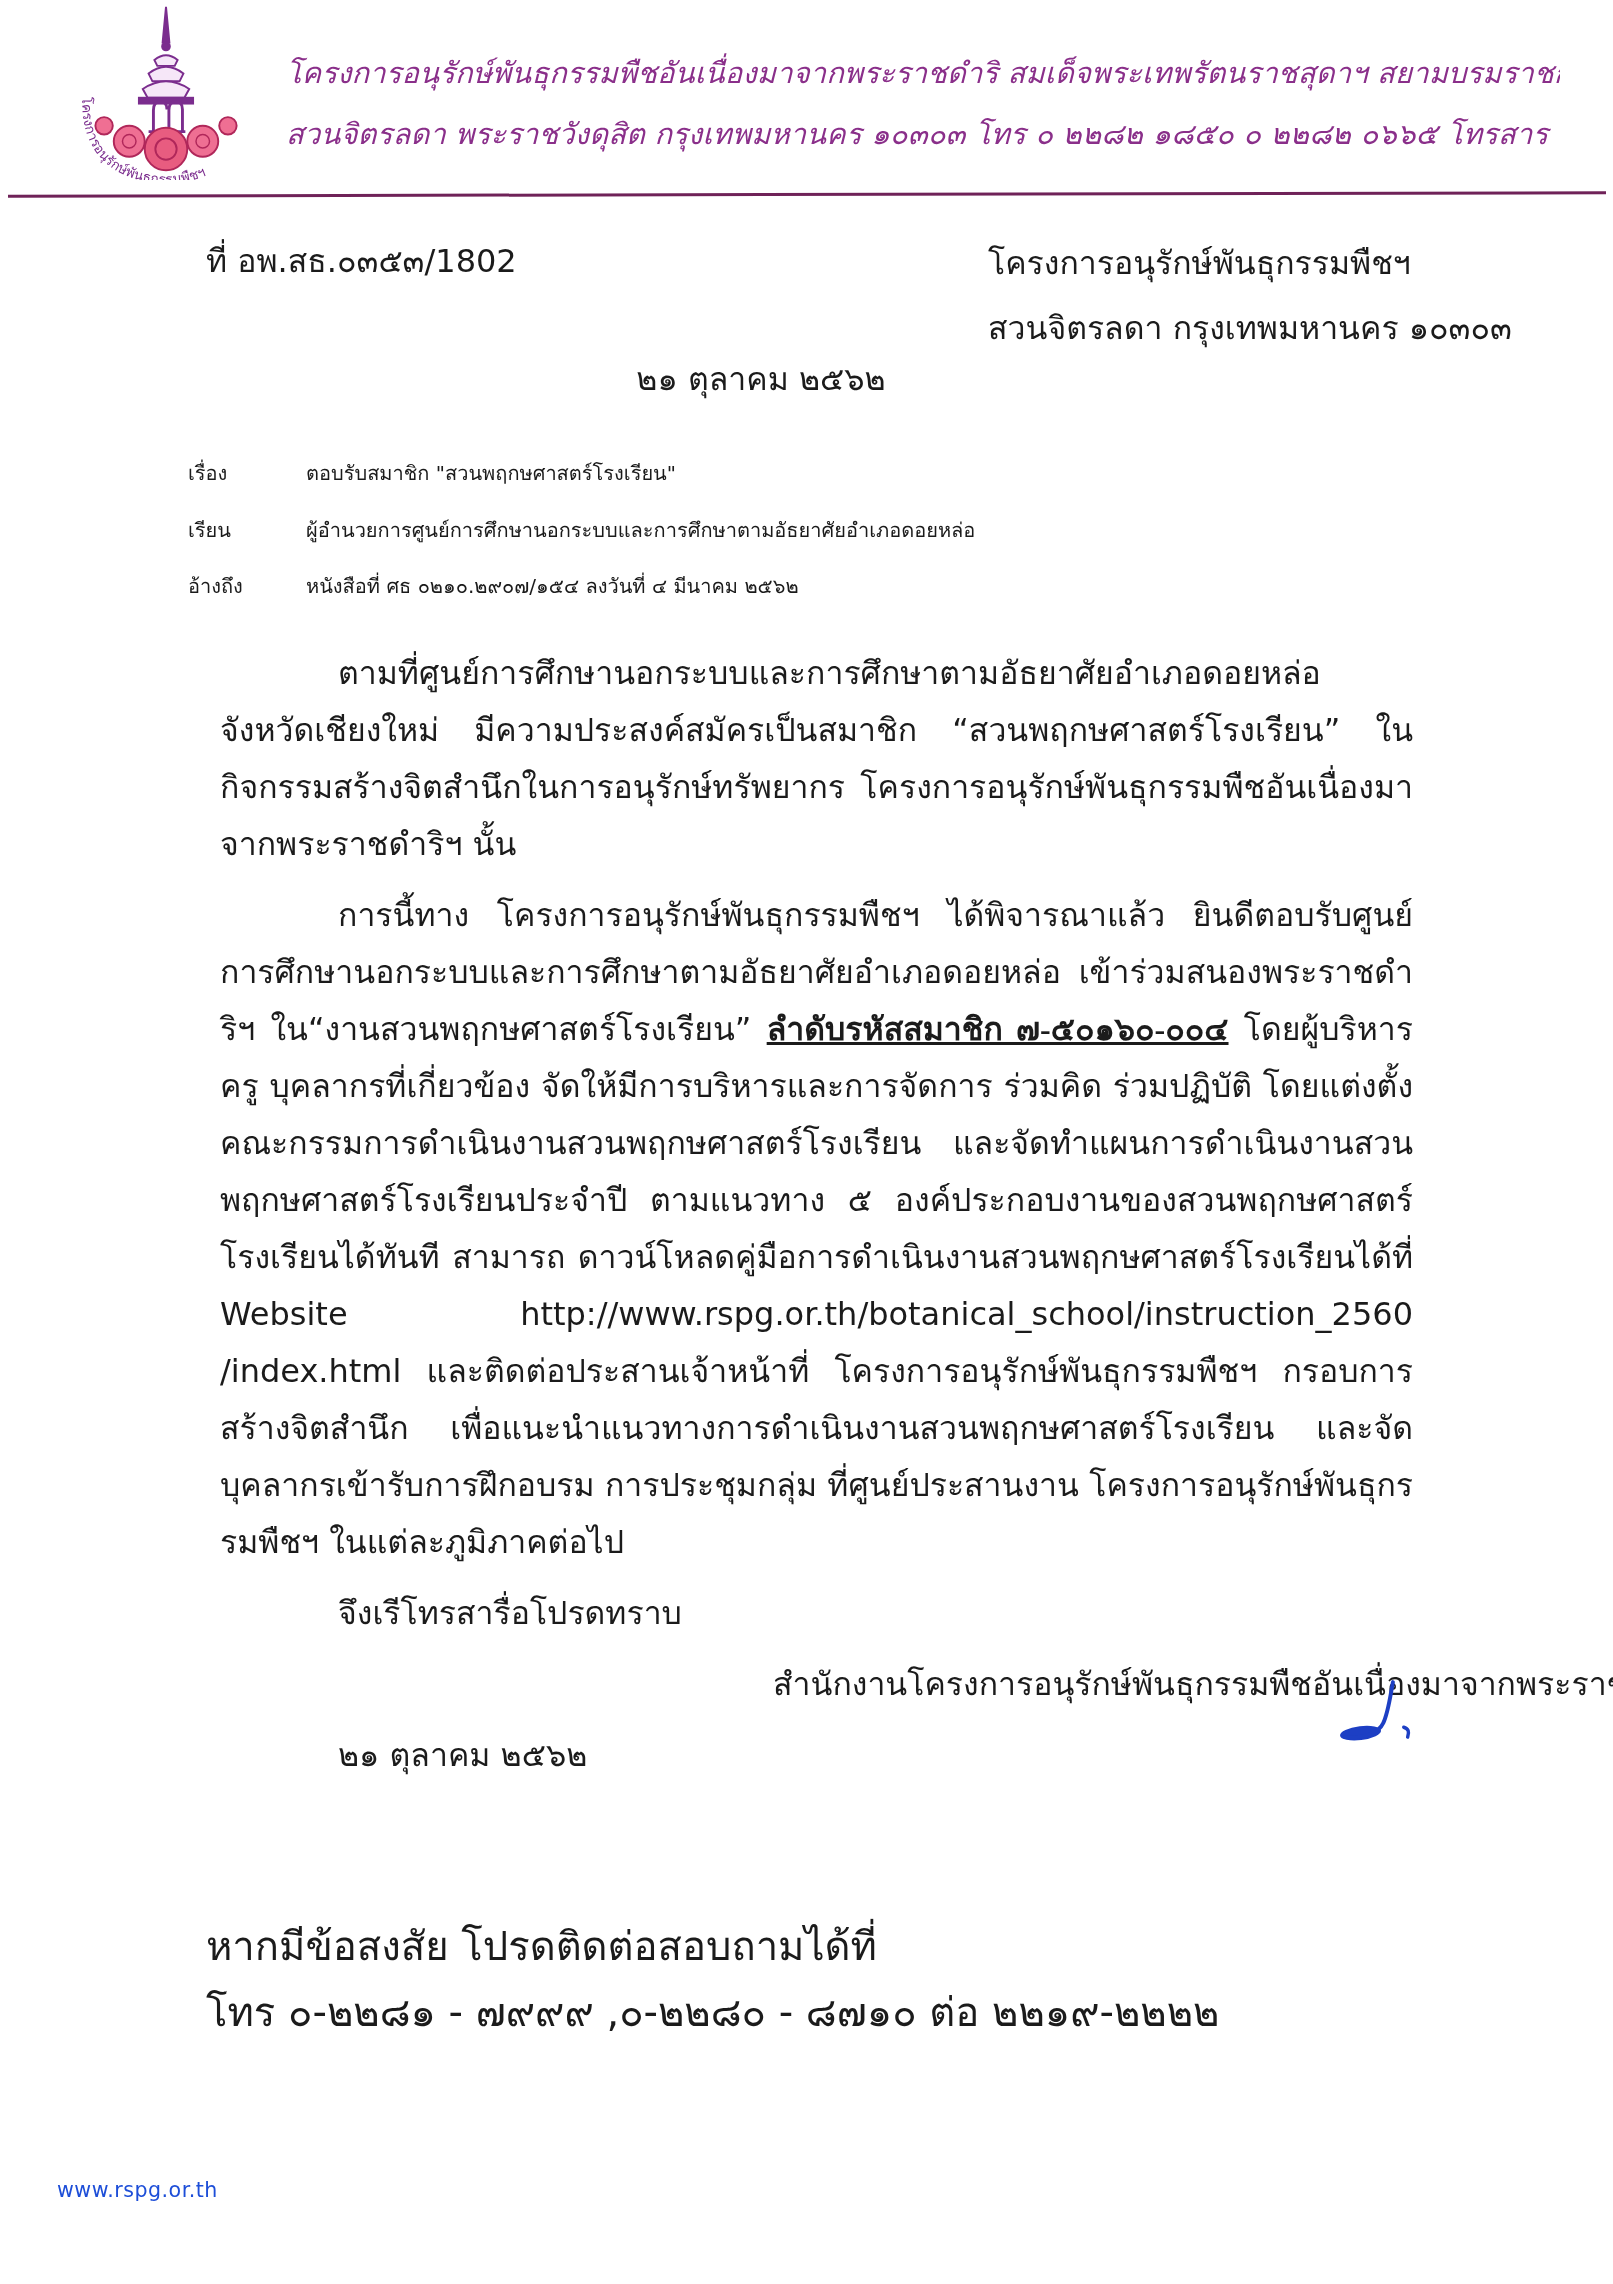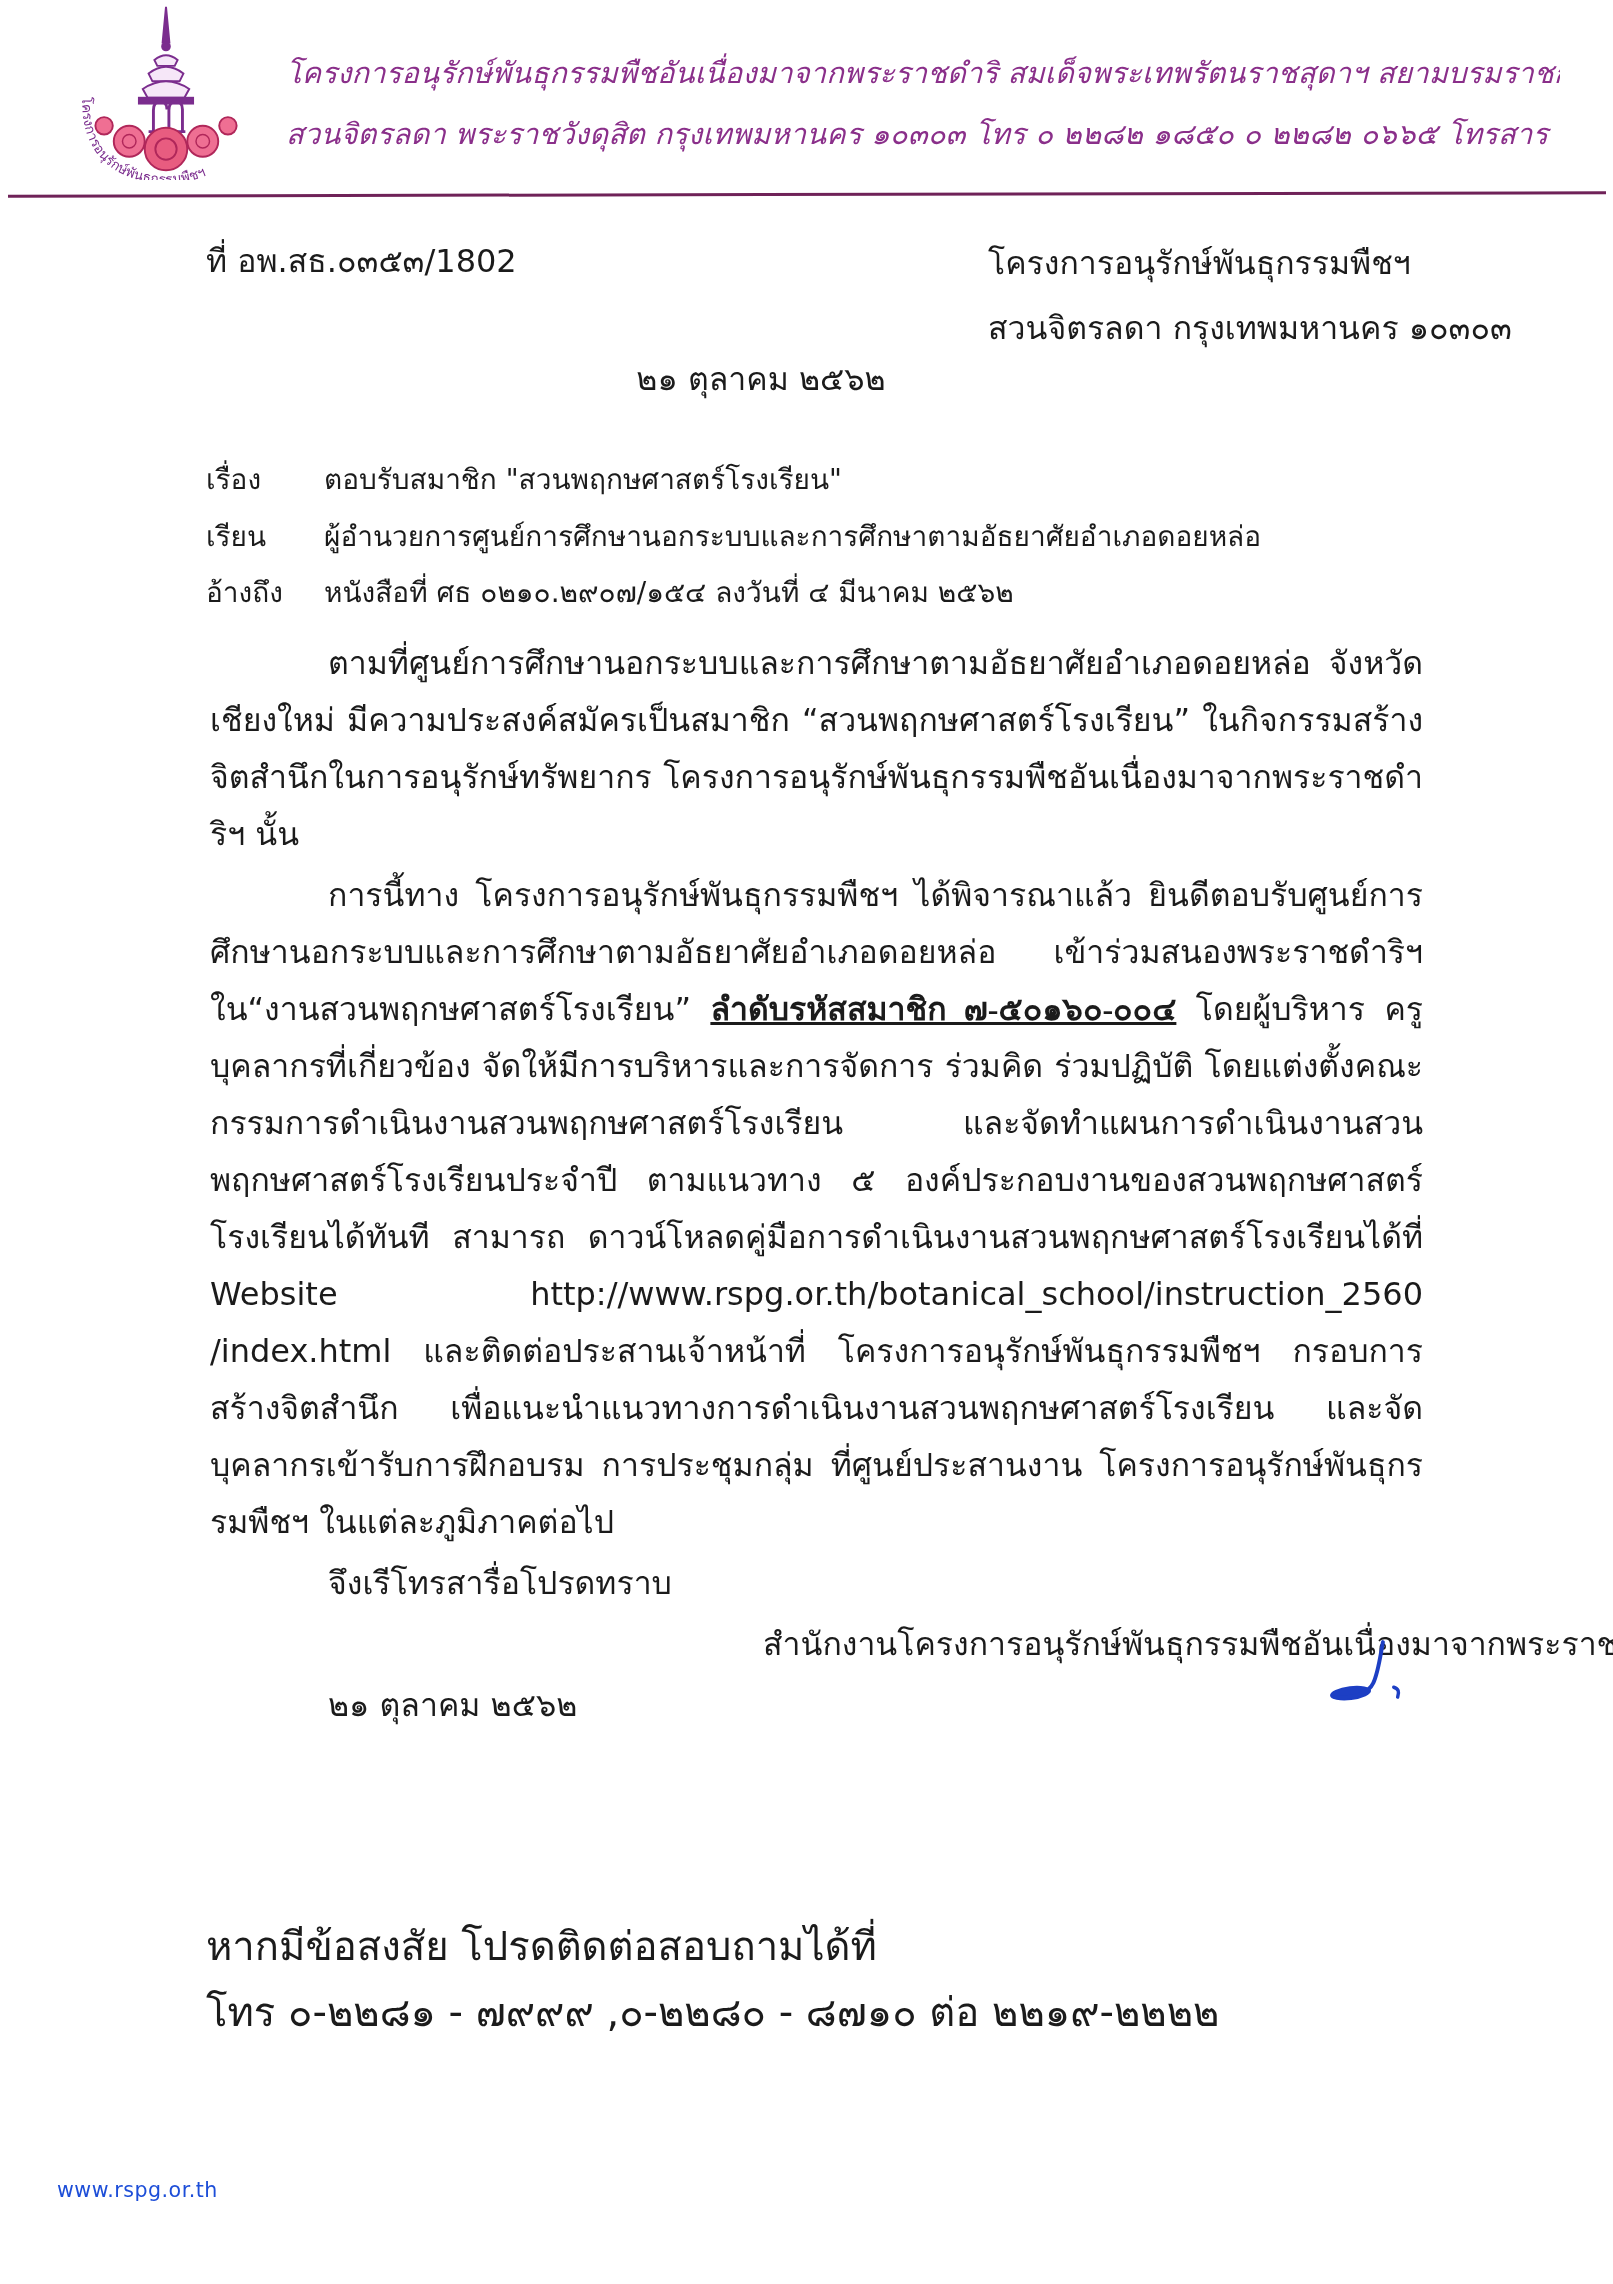--- a/index.html
+++ b/index.html
@@ -15,25 +15,25 @@
     position:absolute;left:286px;top:43px;width:1274px;height:147px;
     color:#8a2f8a;font-style:italic;font-size:29px;line-height:61px;
     overflow:hidden;white-space:nowrap;letter-spacing:0.2px;
   }
   .rule{position:absolute;left:7.8px;top:193px;width:1598px;height:2.9px;background:#6f2258;transform:rotate(-0.12deg);}
   
   .docno{position:absolute;left:206px;top:235px;font-size:32px;}
   .org-block{position:absolute;left:988px;top:231px;font-size:32px;line-height:65px;}
   .date-line{position:absolute;left:467px;top:353px;width:588px;text-align:center;font-size:32px;}
   
-  .meta-row{position:absolute;left:206px;width:1225px;font-size:28px;}
+  .meta-row{position:absolute;left:188px;width:1225px;font-size:20px;}
   .meta-row .lbl{display:inline-block;width:118px;}
   
   .flow{position:absolute;left:206px;top:631px;width:1221px;font-size:32px;line-height:57px;text-align:justify;}
-  .flow p{margin:4px;text-indent:118px;}
+  .flow p{margin:14px;text-indent:118px;}
   .member-code{font-weight:bold;text-decoration:underline;font-family:Liberation Serif, serif;}
   .closing{margin:49px 0 0 118px;text-indent:0;}
   .sig-row{position:relative;margin-top:84px;padding-left:435px;text-indent:0;white-space:nowrap;}
   .sig-ink{position:absolute;left:1115px;top:21.6px;width:108px;height:71px;}
   .sig-date{margin:33px 0 0 535px;text-indent:0;}
   
   .contact-line{position:absolute;left:206px;font-size:40px;}
   
   .site{position:absolute;left:57px;top:2178px;font-size:20.6px;color:#1d4ed8;letter-spacing:0.5px;}
 </style>

